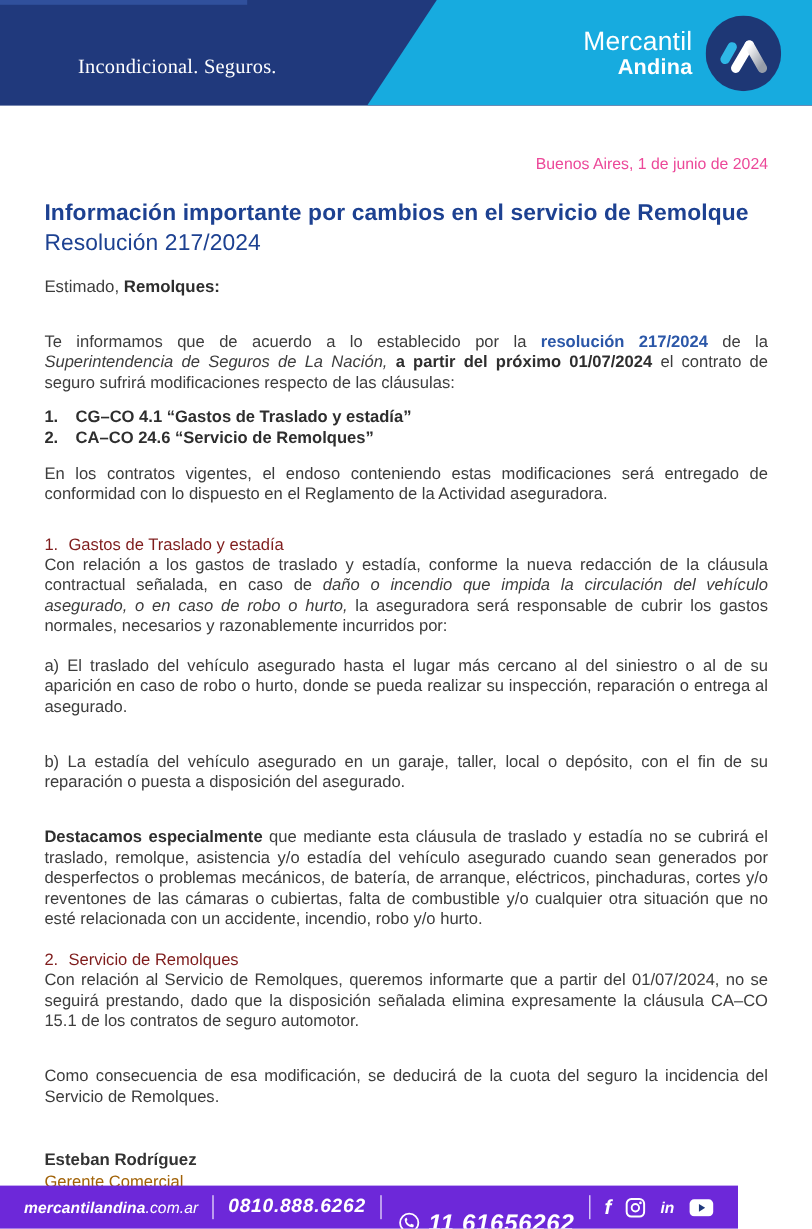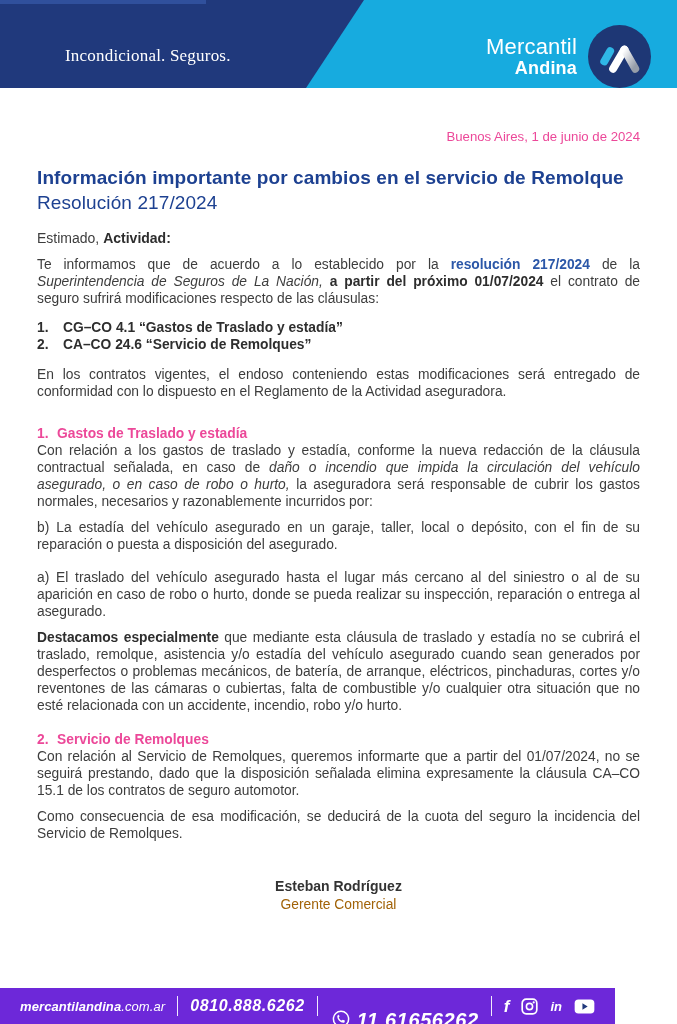--- a/index.html
+++ b/index.html
@@ -16,48 +16,48 @@
   .header { position:absolute; top:0; left:0; width:677px; height:88px; background:#20397c; }
   .header-cyan {
     position:absolute; inset:0; background:#17abdf;
     clip-path:polygon(364px 0, 677px 0, 677px 88px, 306px 88px);
   }
   .header-strip { position:absolute; top:0; left:0; width:206px; height:4px; background:#30509c; }
   .tagline {
     position:absolute; left:65px; top:46px;
     color:#ffffff; font-family:"Liberation Serif", serif; font-size:17px; letter-spacing:0.2px;
   }
-  .brand { position:absolute; right:26px; top:25px; display:flex; align-items:center; gap:11px; }
+  .brand { position:absolute; right:26px; top:13px; display:flex; align-items:center; gap:11px; }
   .brand-text { text-align:right; color:#ffffff; line-height:1.1; }
   .brand-line1 { font-size:22px; font-weight:400; letter-spacing:0.2px; }
   .brand-line2 { font-size:18px; font-weight:700; letter-spacing:0.2px; }
   .brand-mark { width:63px; height:63px; display:block; }
 
   
   .content {
     position:absolute; top:88px; left:37px; width:603px;
     color:#3d3d3d; font-size:13.8px; line-height:17px;
   }
   .date { margin-top:40px; text-align:right; font-size:13.2px; color:#ec4899; }
   .title { margin-top:20px; color:#1d4191; font-size:19px; line-height:25px; font-weight:700; letter-spacing:0.1px; }
   .title-sub { color:#1d4191; font-size:19px; line-height:25px; font-weight:400; }
   .greeting { margin-top:15px; font-size:14px; }
-  .para { margin-top:9px; text-align:justify; }
+  .para { margin-top:29px; text-align:justify; }
   .para-tight { margin-top:0; text-align:justify; }
   .para-after-list { margin-top:13px; text-align:justify; }
   .b { font-weight:700; color:#2e2e2e; }
   .i { font-style:italic; }
   .blue-b { color:#2b57a8; font-weight:700; }
   .clauses { margin-top:12px; }
   .clause-row { display:flex; font-weight:700; color:#2e2e2e; line-height:17px; }
   .clause-num { width:26px; flex:0 0 26px; }
-  .sec-heading { font-weight:700; color:#ec4899; margin-top:17px; }
+  .sec-heading { font-weight:400; color:#7f1d1d; margin-top:17px; }
   .sec-heading.first { margin-top:25px; }
   .sec-num { display:inline-block; min-width:20px; }
-  .signature { margin-top:36px;text-align:center; }
+  .signature { margin-top:36px; }
   .sig-name { font-weight:700; color:#333333; font-size:14px; }
   .sig-role { color:#a16207; font-size:13.8px; margin-top:1px; }
 
   
   .footer {
     position:absolute; left:0; bottom:0; width:615px; height:36px;
     background:#6d28d9; color:#ffffff;
     display:flex; align-items:center; justify-content:center; gap:12px;font-style:italic;
   }
   .f-site { font-size:13px; letter-spacing:0.1px; }
@@ -100,44 +100,44 @@
 
 <div class="content">
 
   <div class="date">Buenos Aires, 1 de junio de 2024</div>
 
   <div class="title">
     <div>Información importante por cambios en el servicio de Remolque</div>
     <div class="title-sub">Resolución 217/2024</div>
   </div>
 
-  <div class="greeting"><span>Estimado, </span><span class="b">Actividad:</span></div>
+  <div class="greeting"><span>Estimado, </span><span class="b">Remolques:</span></div>
 
   <p class="para"><span>Te informamos que de acuerdo a lo establecido por la </span><span class="blue-b">resolución 217/2024</span><span> de la </span><span class="i">Superintendencia de Seguros de La Nación, </span><span class="b">a partir del próximo 01/07/2024</span><span> el contrato de seguro sufrirá modificaciones respecto de las cláusulas:</span></p>
 
   <div class="clauses">
     <div class="clause-row">
       <span class="clause-num">1.</span>
       <span>CG–CO 4.1 “Gastos de Traslado y estadía”</span>
     </div>
     <div class="clause-row">
       <span class="clause-num">2.</span>
       <span>CA–CO 24.6 “Servicio de Remolques”</span>
     </div>
   </div>
 
   <p class="para-after-list">En los contratos vigentes, el endoso conteniendo estas modificaciones será entregado de conformidad con lo dispuesto en el Reglamento de la Actividad aseguradora.</p>
 
   <div class="sec-heading first"><span class="sec-num">1.</span><span>Gastos de Traslado y estadía</span></div>
 
   <p class="para-tight"><span>Con relación a los gastos de traslado y estadía, conforme la nueva redacción de la cláusula contractual señalada, en caso de </span><span class="i">daño o incendio que impida la circulación del vehículo asegurado, o en caso de robo o hurto,</span><span> la aseguradora será responsable de cubrir los gastos normales, necesarios y razonablemente incurridos por:</span></p>
 
+  <p class="para" style="margin-top:16px;">a) El traslado del vehículo asegurado hasta el lugar más cercano al del siniestro o al de su aparición en caso de robo o hurto, donde se pueda realizar su inspección, reparación o entrega al asegurado.</p>
+
   <p class="para">b) La estadía del vehículo asegurado en un garaje, taller, local o depósito, con el fin de su reparación o puesta a disposición del asegurado.</p>
-
-  <p class="para" style="margin-top:16px;">a) El traslado del vehículo asegurado hasta el lugar más cercano al del siniestro o al de su aparición en caso de robo o hurto, donde se pueda realizar su inspección, reparación o entrega al asegurado.</p>
 
   <p class="para"><span class="b">Destacamos especialmente</span><span> que mediante esta cláusula de traslado y estadía no se cubrirá el traslado, remolque, asistencia y/o estadía del vehículo asegurado cuando sean generados por desperfectos o problemas mecánicos, de batería, de arranque, eléctricos, pinchaduras, cortes y/o reventones de las cámaras o cubiertas, falta de combustible y/o cualquier otra situación que no esté relacionada con un accidente, incendio, robo y/o hurto.</span></p>
 
   <div class="sec-heading"><span class="sec-num">2.</span><span>Servicio de Remolques</span></div>
 
   <p class="para-tight">Con relación al Servicio de Remolques, queremos informarte que a partir del 01/07/2024, no se seguirá prestando, dado que la disposición señalada elimina expresamente la cláusula CA–CO 15.1 de los contratos de seguro automotor.</p>
 
   <p class="para">Como consecuencia de esa modificación, se deducirá de la cuota del seguro la incidencia del Servicio de Remolques.</p>
 
   <div class="signature">

